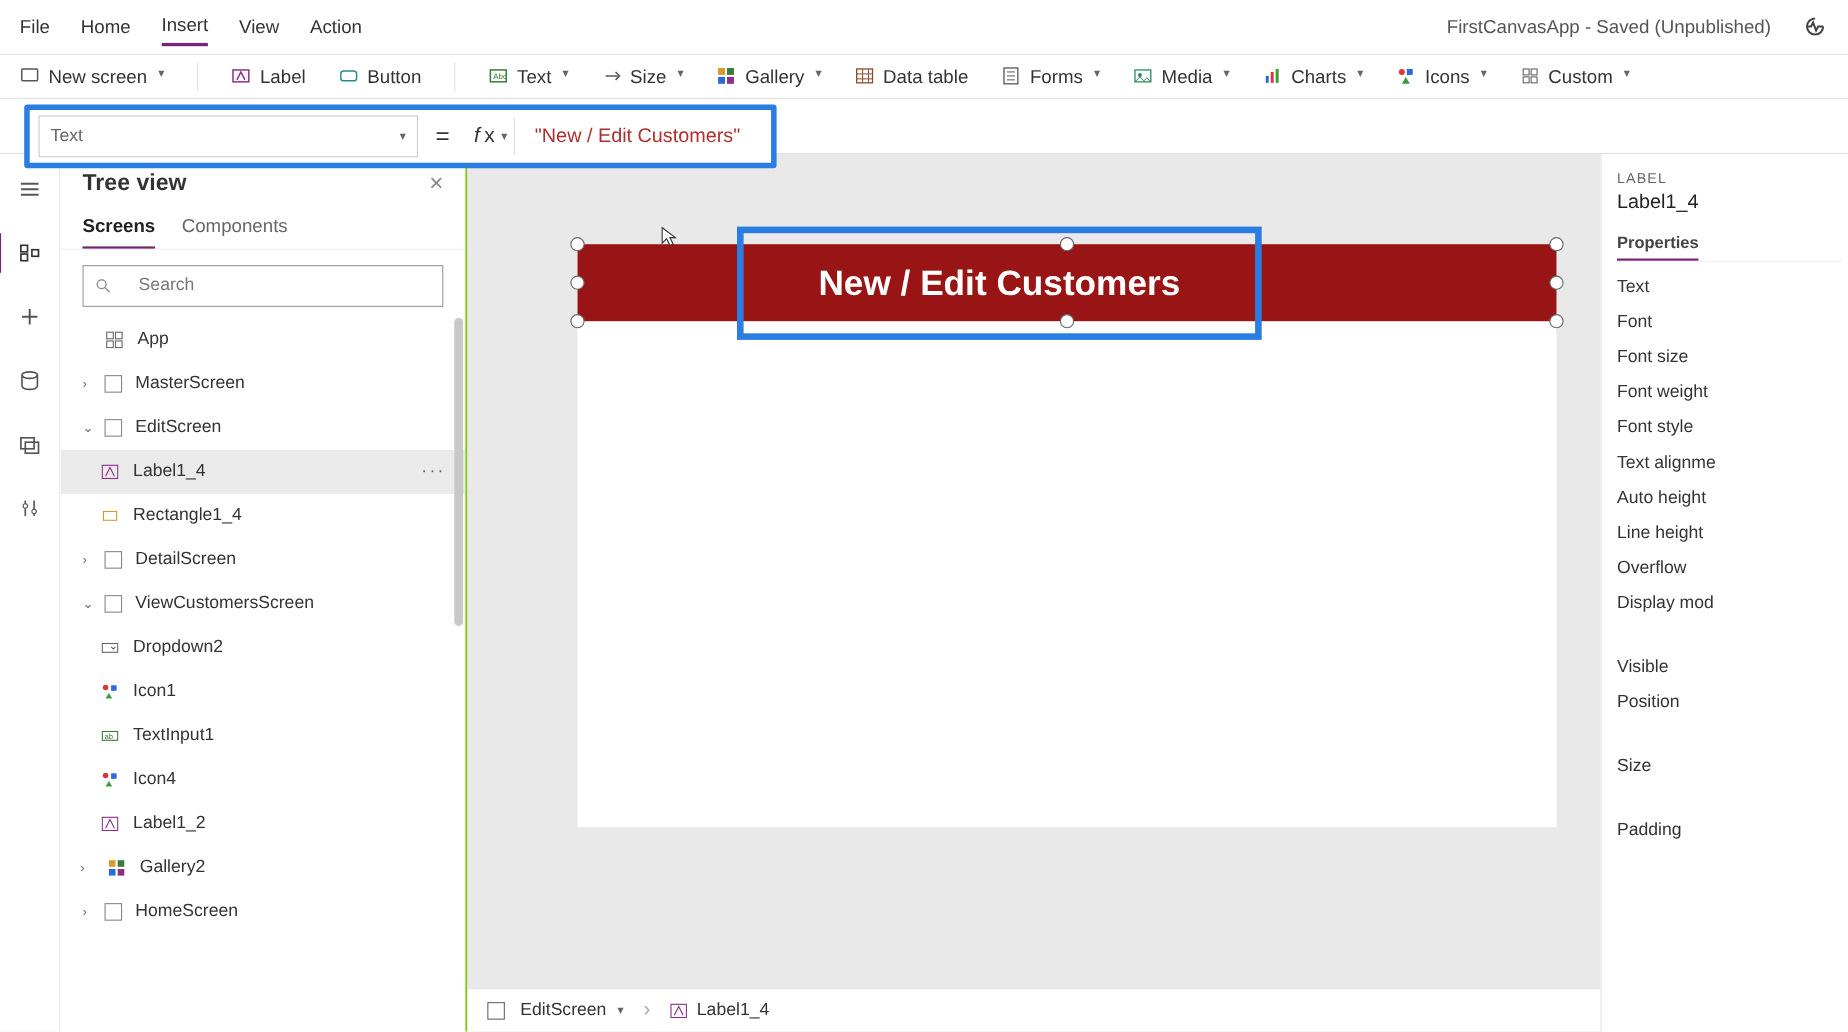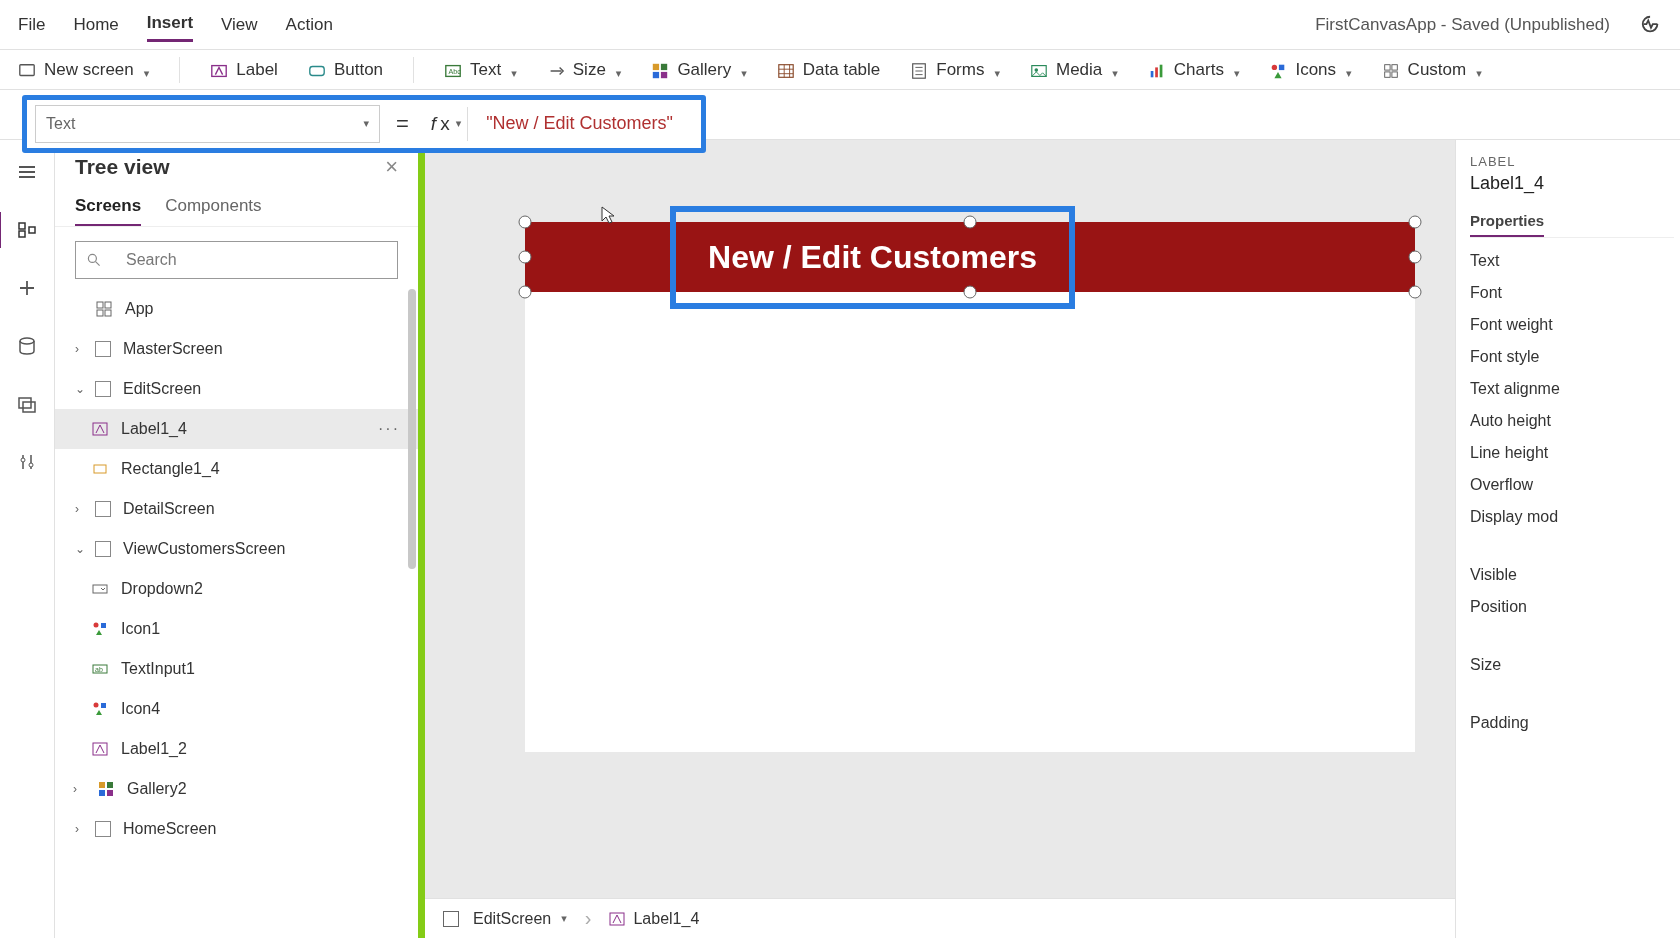--- a/index.html
+++ b/index.html
@@ -1,45 +1,45 @@
 <!DOCTYPE html>
 <html><head>
 <meta charset="utf-8">
 <style>
 * { box-sizing: border-box; margin: 0; padding: 0; font-family: "Segoe UI", Arial, sans-serif; }
 body { width: 1680px; height: 938px; overflow: hidden; background: #fff; position: relative; }
 
 .topmenu { height: 50px; border-bottom: 1px solid #e1e1e1; display: flex; align-items: center; padding: 0 18px; gap: 28px; }
 .topmenu-item { font-size: 17px; color: #333; cursor: pointer; padding: 6px 0; }
-.topmenu-item.active { font-weight: 700; border-bottom: 3px solid #742774; }
+.topmenu-item.active { font-weight: 400; border-bottom: 3px solid #742774; }
 .topmenu-spacer { flex: 1; }
 .app-status { font-size: 17px; color: #555; margin-right: 2px; }
 .health-icon { width: 22px; height: 22px; }
 
 .ribbon { height: 40px; border-bottom: 1px solid #e1e1e1; display: flex; align-items: center; padding: 0 18px; gap: 30px; background: #fff; }
-.ribbon-item { display: flex; align-items: flex-end; gap: 8px; font-size: 17px; color: #333; cursor: pointer; }
+.ribbon-item { display: flex; align-items: flex-start; gap: 8px; font-size: 17px; color: #333; cursor: pointer; }
 .ribbon-item svg { width: 18px; height: 18px; }
 .chev { font-size: 11px; color: #666; margin-left: 2px; }
 .ribbon-sep { width: 1px; height: 26px; background: #e1e1e1; }
 
 .formula-row { height: 50px; display: flex; align-items: center; padding: 0 10px 0 22px; border-bottom: 1px solid #e1e1e1; background: #fff; }
 .highlight-wrap { display: flex; align-items: center; border: 5px solid #2a7de1; border-radius: 3px; padding: 6px 8px; gap: 10px; height: 58px; margin-top: 9px; margin-bottom: -9px; background: #fff; z-index: 5; position: relative;}
 .prop-select { width: 345px; height: 38px; border: 1px solid #ccc; display: flex; align-items: center; justify-content: space-between; padding: 0 10px; font-size: 16px; color: #666; background: #fff; }
 .eq-sign { font-size: 22px; color: #333; padding: 0 6px; }
 .fx-box { display: flex; align-items: center; gap: 4px; font-style: italic; font-family: serif; font-size: 19px; color: #333; padding: 0 6px; border-right: 1px solid #ddd; height: 34px; }
 .formula-input { font-family: Consolas, monospace; font-size: 18px; padding: 0 8px; height: 34px; display: flex; align-items: center; min-width: 215px; }
 .formula-after { flex: 1; height: 34px; border-top: 1px solid transparent; }
 
 .main { position: absolute; top: 140px; left: 0; right: 0; bottom: 0; display: flex; }
 
 .leftrail { width: 55px; border-right: 1px solid #e1e1e1; display: flex; flex-direction: column; align-items: center; padding-top: 14px; gap: 22px; }
 .leftrail-item { width: 36px; height: 36px; display: flex; align-items: center; justify-content: center; cursor: pointer; color: #555; }
 .leftrail-item.active { border-left: 3px solid #742774; width:55px; margin-left:-3px;}
 
-.treepanel { width: 370px; border-right: 7px solid #84cc16; display: flex; flex-direction: column; background: #fff; position: relative; }
+.treepanel { width: 370px; border-right: 2px solid #84cc16; display: flex; flex-direction: column; background: #fff; position: relative; }
 .tree-header { display: flex; align-items: center; justify-content: space-between; padding: 14px 20px 8px 20px; }
 .tree-title { font-size: 21px; font-weight: 600; color: #333; }
 .close-x { font-size: 22px; color: #888; cursor: pointer; }
 .tree-tabs { display: flex; gap: 24px; padding: 0 20px; border-bottom: 1px solid #eee; }
 .tree-tab { font-size: 17px; color: #666; padding: 8px 0; cursor: pointer; }
 .tree-tab.active { color: #222; font-weight: 600; border-bottom: 2px solid #742774; }
 .search-box { margin: 14px 20px 10px 20px; height: 38px; border: 1px solid #999; display: flex; align-items: center; padding: 0 10px; gap: 24px; color: #777; }
 .tree-scroll { flex: 1; overflow-y: auto; position: relative;}
 .tree-scrollbar { position:absolute; right:2px; top:0; width:8px; height:280px; background:#c8c8c8; border-radius:4px;}
 .tree-node { display: flex; align-items: center; height: 40px; font-size: 16px; color: #333; cursor: pointer; padding-left: 20px; gap: 6px; }
@@ -47,21 +47,21 @@
 .tree-node .more { margin-left: auto; margin-right: 18px; color: #666; letter-spacing: 2px; }
 .indent-1 { padding-left: 36px; }
 .node-chev { width: 14px; display:inline-block; color:#666; font-size:12px;}
 .node-box { width:16px; height:16px; border:1.5px solid #888; display:inline-block; margin-right:6px;}
 .node-icon { width:18px; height:18px; display:inline-flex; align-items:center; justify-content:center; margin-right:6px;}
 
 .canvas-area { flex: 1; background: #e9e9e9; position: relative; overflow:hidden;}
 .screen-canvas { position: absolute; left: 100px; top: 82px; width: 890px; height: 530px; background: #fff; }
 .header-rect { position:absolute; left:0; top:0; width:890px; height:70px; background:#991414; }
 .sel-handles circle { fill:#fff; stroke:#666; stroke-width:1; }
-.label-sel { position:absolute; left:245px; top:66px; width:405px; height:103px; border:6px solid #2a7de1; display:flex; align-items:center; justify-content:center; pointer-events:none; }
+.label-sel { position:absolute; left:245px; top:66px; width:477px; height:103px; border:6px solid #2a7de1; display:flex; align-items:center; justify-content:center; pointer-events:none; }
 .label-text { color:#fff; font-size:32px; font-weight:700; }
 
 .breadcrumb-bar { position:absolute; left:0; right:0; bottom:0; height:40px; border-top:1px solid #e1e1e1; background:#fff; display:flex; align-items:center; padding:0 18px; gap:18px; font-size:16px; color:#333; z-index:3;}
 .breadcrumb-bar .bc-item { display:flex; align-items:center; gap:8px; cursor:pointer;}
 .bc-sep { color:#aaa; font-size:20px;}
 
 .props-panel { width: 225px; border-left: 1px solid #e1e1e1; background:#fff; padding: 14px 0 0 14px; overflow:hidden;}
 .props-panel .kind { font-size:13px; color:#666; letter-spacing:1px;}
 .props-panel .objname { font-size:18px; color:#222; margin:4px 0 12px 0;}
 .props-tabs { display:flex; gap:16px; border-bottom:1px solid #eee; margin-right:6px;}
@@ -445,20 +445,21 @@
   </div>
 
   <div class="props-panel">
     <div class="kind">LABEL</div>
     <div class="objname">Label1_4</div>
     <div class="props-tabs">
       <span class="props-tab active">Properties</span>
     </div>
     <div class="prop-row">Text</div>
     <div class="prop-row">Font</div>
+    <div class="prop-row">Font size</div>
     <div class="prop-row">Font weight</div>
     <div class="prop-row">Font style</div>
     <div class="prop-row">Text alignme</div>
     <div class="prop-row">Auto height</div>
     <div class="prop-row">Line height</div>
     <div class="prop-row">Overflow</div>
     <div class="prop-row">Display mod</div>
     <div class="prop-gap"></div>
     <div class="prop-row">Visible</div>
     <div class="prop-row">Position</div>

